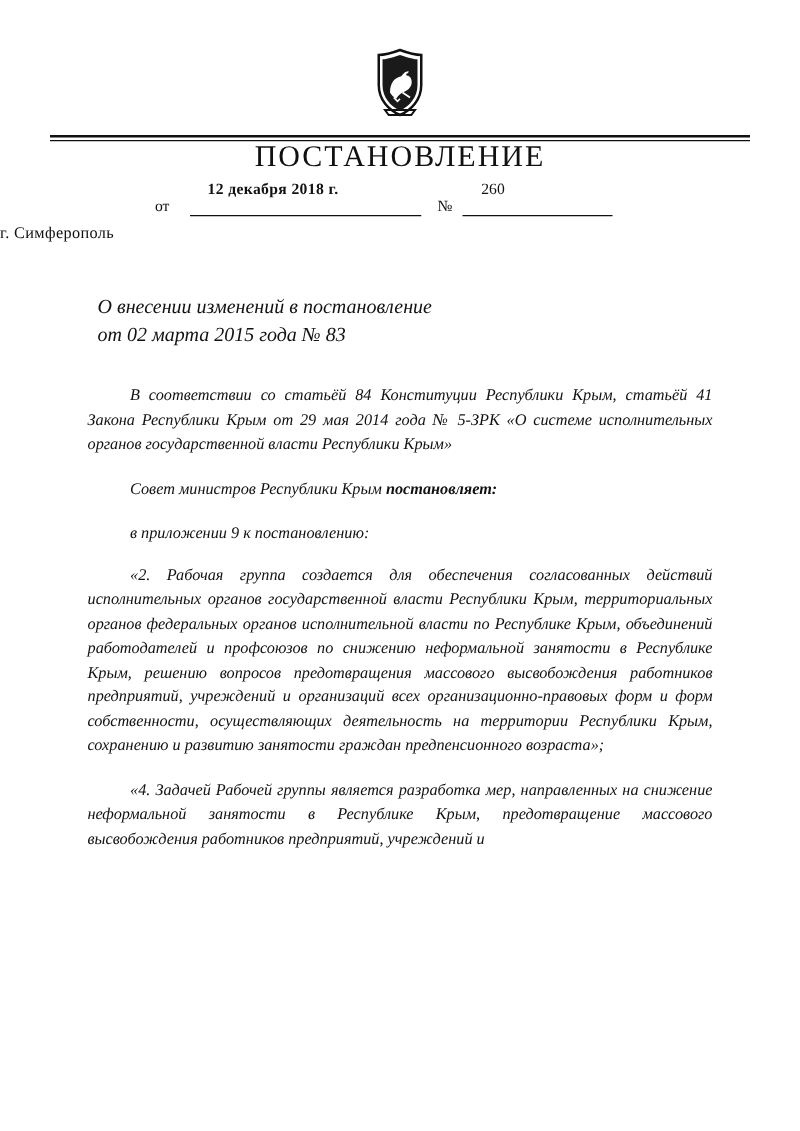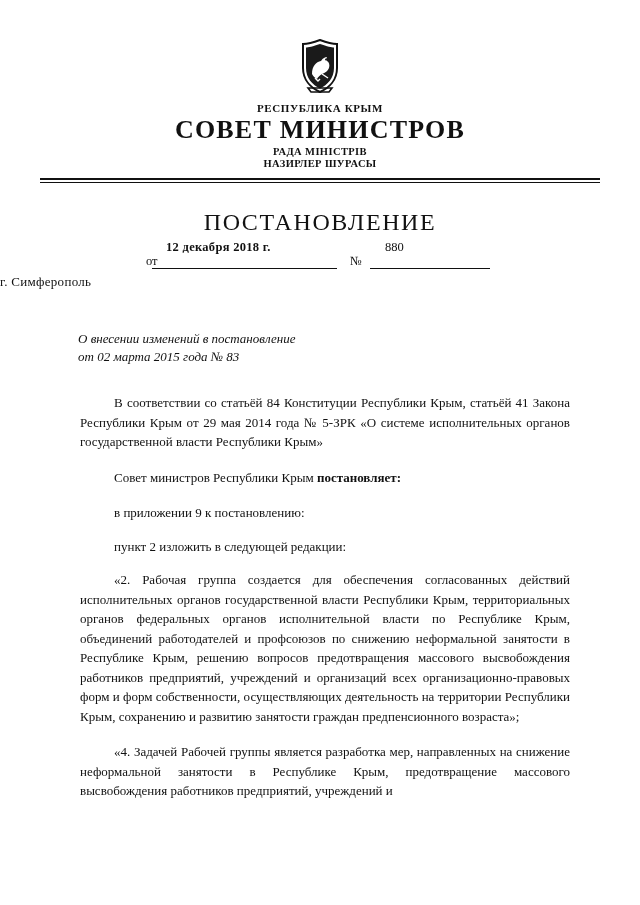--- a/index.html
+++ b/index.html
@@ -71,33 +71,32 @@
     margin: 9px auto 0 auto;
     width: 560px;
     border-top: 2px solid #111;
     border-bottom: 1px solid #111;
     height: 2px;
   }
   .doc-type {
     text-align: center;
     font-size: 24px;
     letter-spacing: 1.6px;
-    margin-top: 26px;
     font-weight: normal;
   }
   .date-line {
     position: relative;
     width: 560px;
     margin: 2px auto 0 auto;
     height: 34px;
     font-size: 12.5px;
   }
   .date-line .from {
     position: absolute;
-    left: 106px;
+    left: 84px;
     top: 16px;
   }
   .date-line .datetext {
     position: absolute;
     left: 126px;
     top: 2px;
     letter-spacing: 0.3px;
     font-weight: bold;
   }
   .date-line .numsign {
@@ -126,34 +125,35 @@
   }
   .city {
     text-align: left;
     font-size: 13px;
     margin-top: 2px;
     letter-spacing: 0.3px;
   }
   .subject {
     margin: 40px 0 0 78px;
     font-style: italic;
-    font-size: 13px;
+    font-size: 16px;
     line-height: 1.45;
     width: 330px;
   }
   .body {
     margin: 26px auto 0 auto;
     width: 500px;
     font-size: 13px;
     line-height: 1.5;
     text-align: justify;
   }
   .body p {
-    margin: 0 0 16px 10px;
+    margin: 0 0 16px 0;
     text-indent: 34px;
+    font-style: italic;
   }
   .body p.tight {
     margin-bottom: 14px;
   }
   .body b {
     font-weight: bold;
   }
   .bottom-speck {
     position: absolute;
     bottom: 10px;
@@ -179,51 +179,44 @@
         <path d="M14 36 C14 28 18 24 23 23 C25 20 27 19 29 19 C28 21 28 22 29 23 C31 24 32 27 31 30 C30 33 27 35 24 36 C22 37 20 39 19 41 C17 40 15 38 14 36 Z" fill="#ffffff"></path>
         <circle cx="28" cy="21.5" r="1" fill="#1a1a1a"></circle>
         <path d="M17 40 L20 43 L22 41" fill="none" stroke="#ffffff" stroke-width="1.4"></path>
         <path d="M24 36 L30 40" stroke="#ffffff" stroke-width="1.4"></path>
 
         <path d="M10 50 L34 50 L31 54 L13 54 Z" fill="none" stroke="#111" stroke-width="1.6"></path>
       </svg>
     </span>
   </div>
 
-  <div class="header-block">
-    <div class="republic">РЕСПУБЛИКА КРЫМ</div>
-    <div class="council">СОВЕТ МИНИСТРОВ</div>
-    <div class="council-ua">РАДА МІНІСТРІВ</div>
-    <div class="council-crh">НАЗИРЛЕР ШУРАСЫ</div>
-  </div>
 
   <div class="rule"></div>
 
   <div class="doc-type">ПОСТАНОВЛЕНИЕ</div>
 
   <div class="date-line">
     <span class="from">от</span>
     <span class="datetext">12 декабря  2018 г.</span>
     <span class="numsign">№</span>
-    <span class="numtext">880</span>
+    <span class="numtext">260</span>
     <span class="underline-left"></span>
     <span class="underline-right"></span>
   </div>
 
   <div class="city">г. Симферополь</div>
 
   <div class="subject">
     <div>О внесении изменений в постановление</div>
     <div>от 02 марта 2015 года № 83</div>
   </div>
 
   <div class="body">
     <p>В соответствии со статьёй 84 Конституции Республики Крым, статьёй 41 Закона Республики Крым от 29 мая 2014 года № 5-ЗРК «О системе исполнительных органов государственной власти Республики Крым»</p>
     <p><span>Совет министров Республики Крым </span><b>постановляет:</b></p>
     <p class="tight">в приложении 9 к постановлению:</p>
-    <p class="tight">пункт 2 изложить в следующей редакции:</p>
     <p>«2. Рабочая группа создается для обеспечения согласованных действий исполнительных органов государственной власти Республики Крым, территориальных органов федеральных органов исполнительной власти по Республике Крым, объединений работодателей и профсоюзов по снижению неформальной занятости в Республике Крым, решению вопросов предотвращения массового высвобождения работников предприятий, учреждений и организаций всех организационно-правовых форм и форм собственности, осуществляющих деятельность на территории Республики Крым, сохранению и развитию занятости граждан предпенсионного возраста»;</p>
     <p>«4. Задачей Рабочей группы является разработка мер, направленных на снижение неформальной занятости в Республике Крым, предотвращение массового высвобождения работников предприятий, учреждений и</p>
   </div>
 
   <div class="bottom-speck"></div>
 
 </div>
 
 </body></html>

